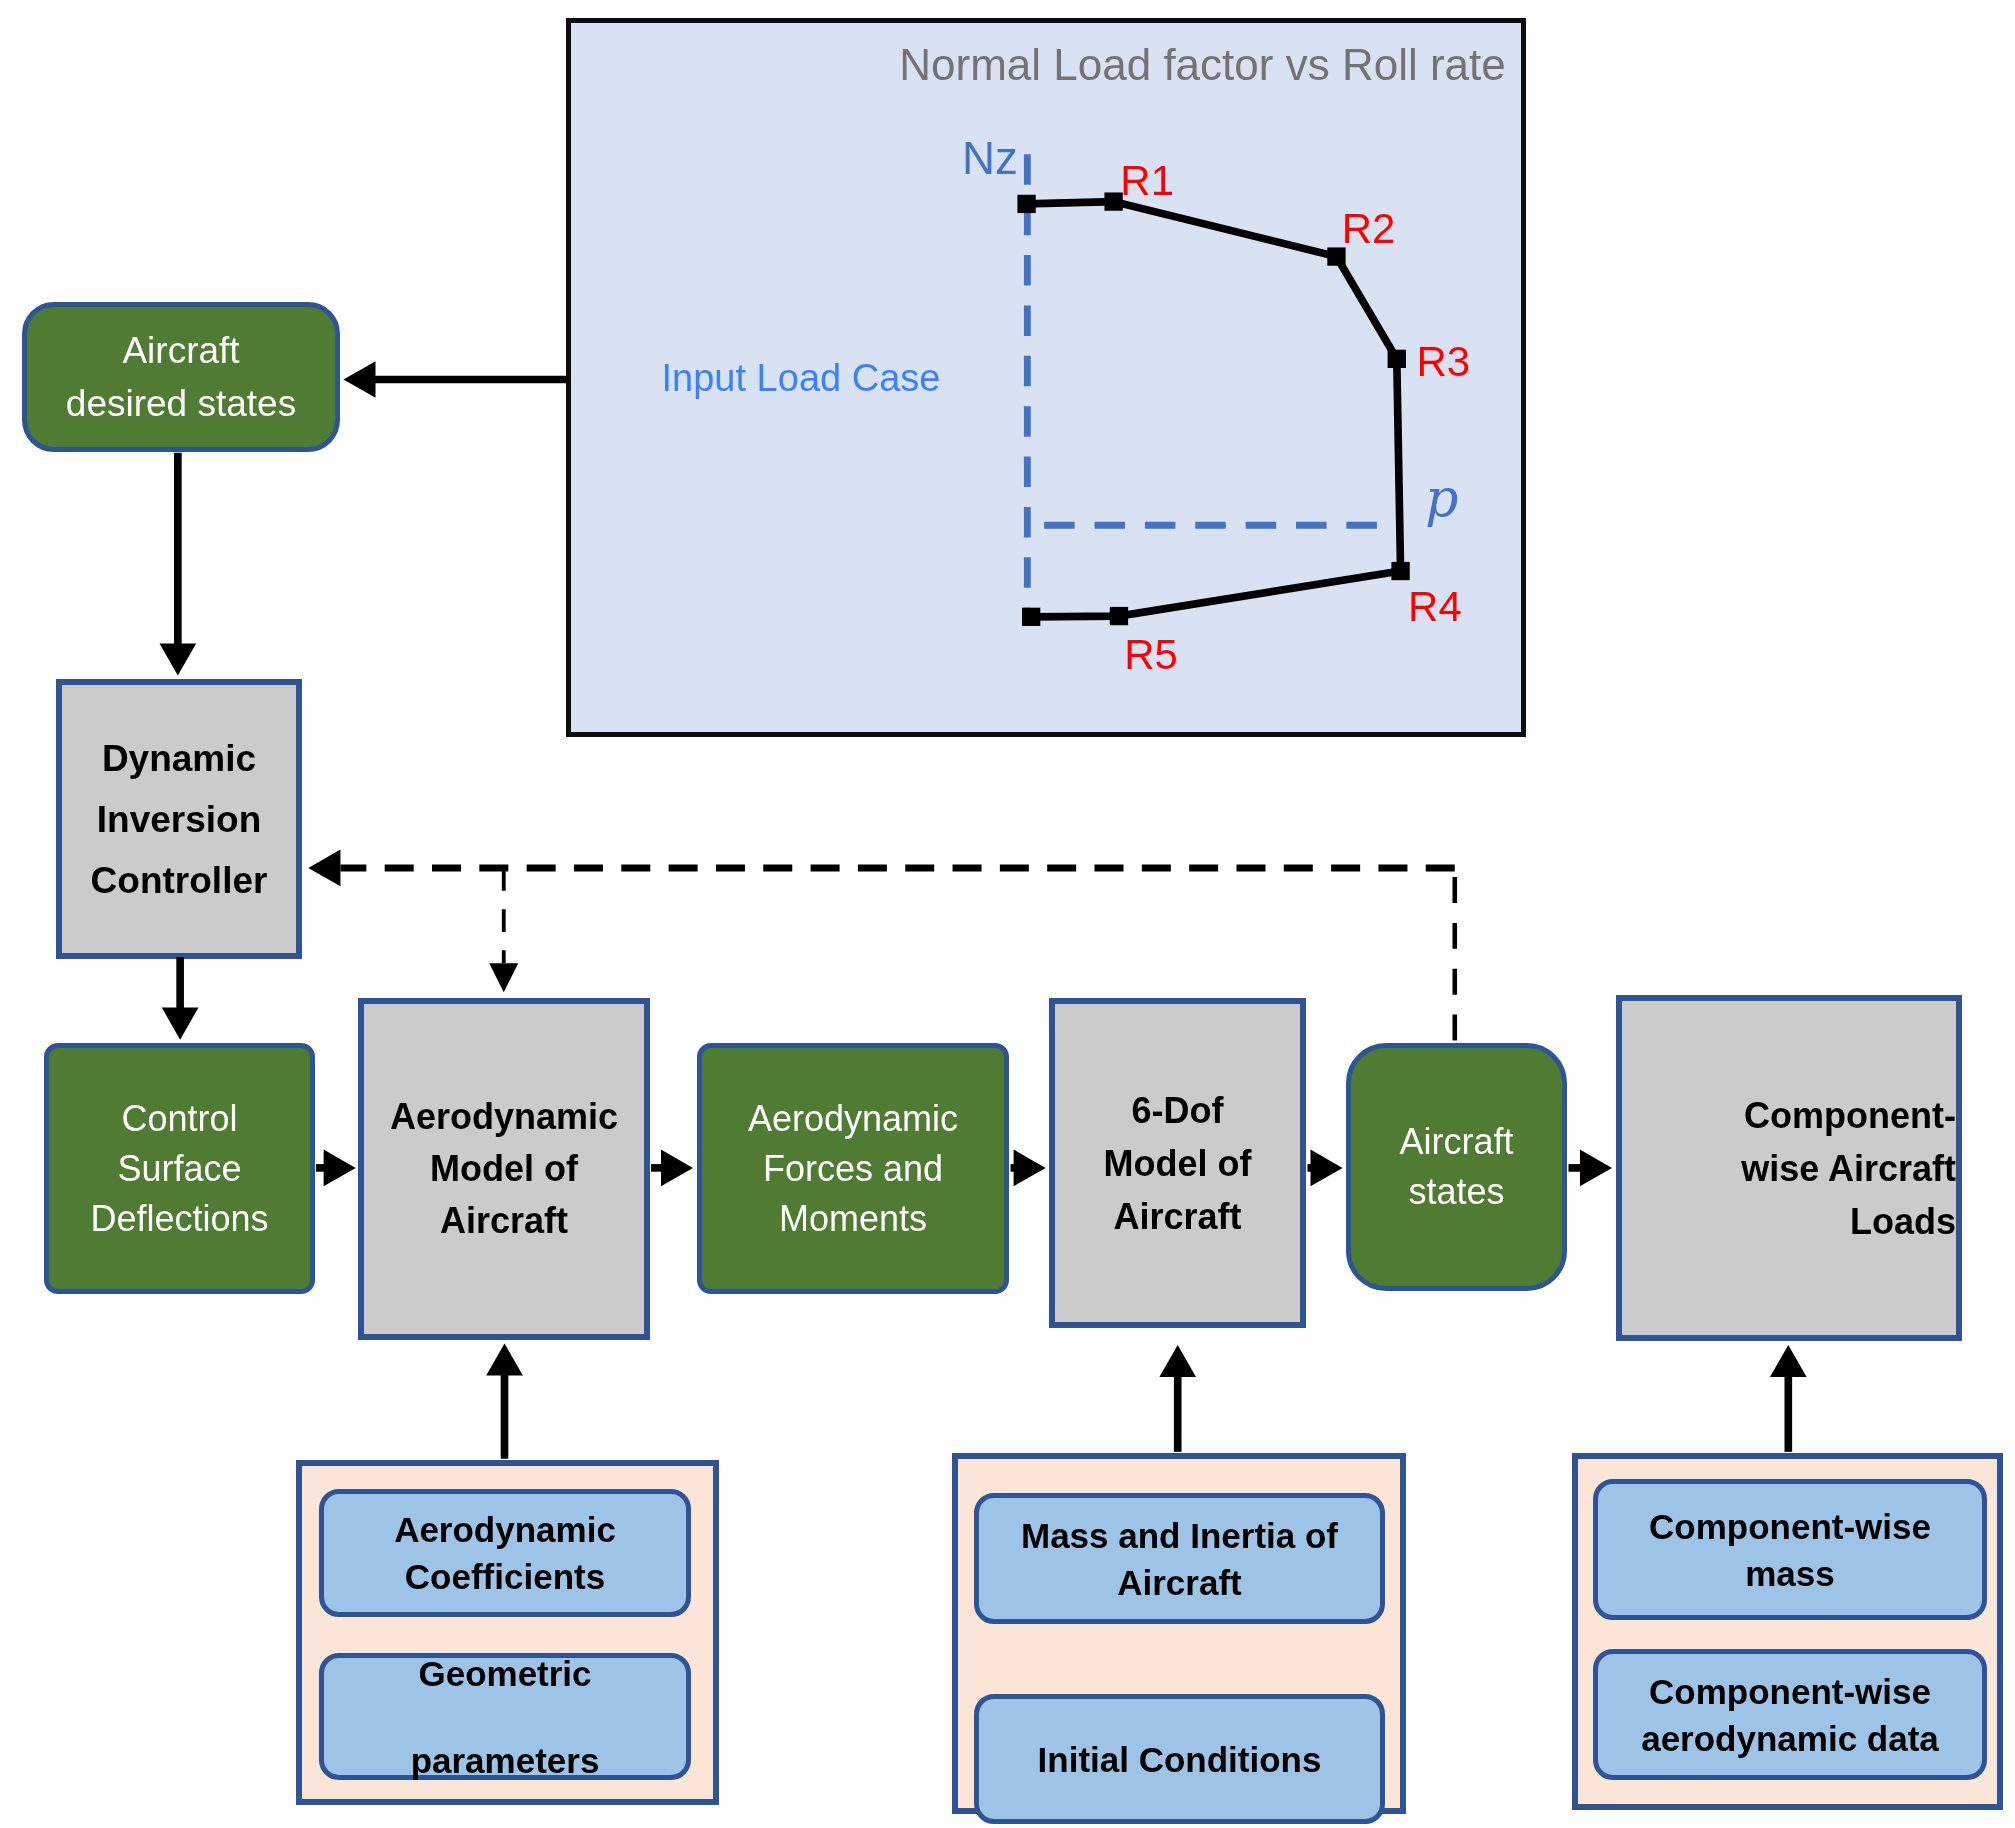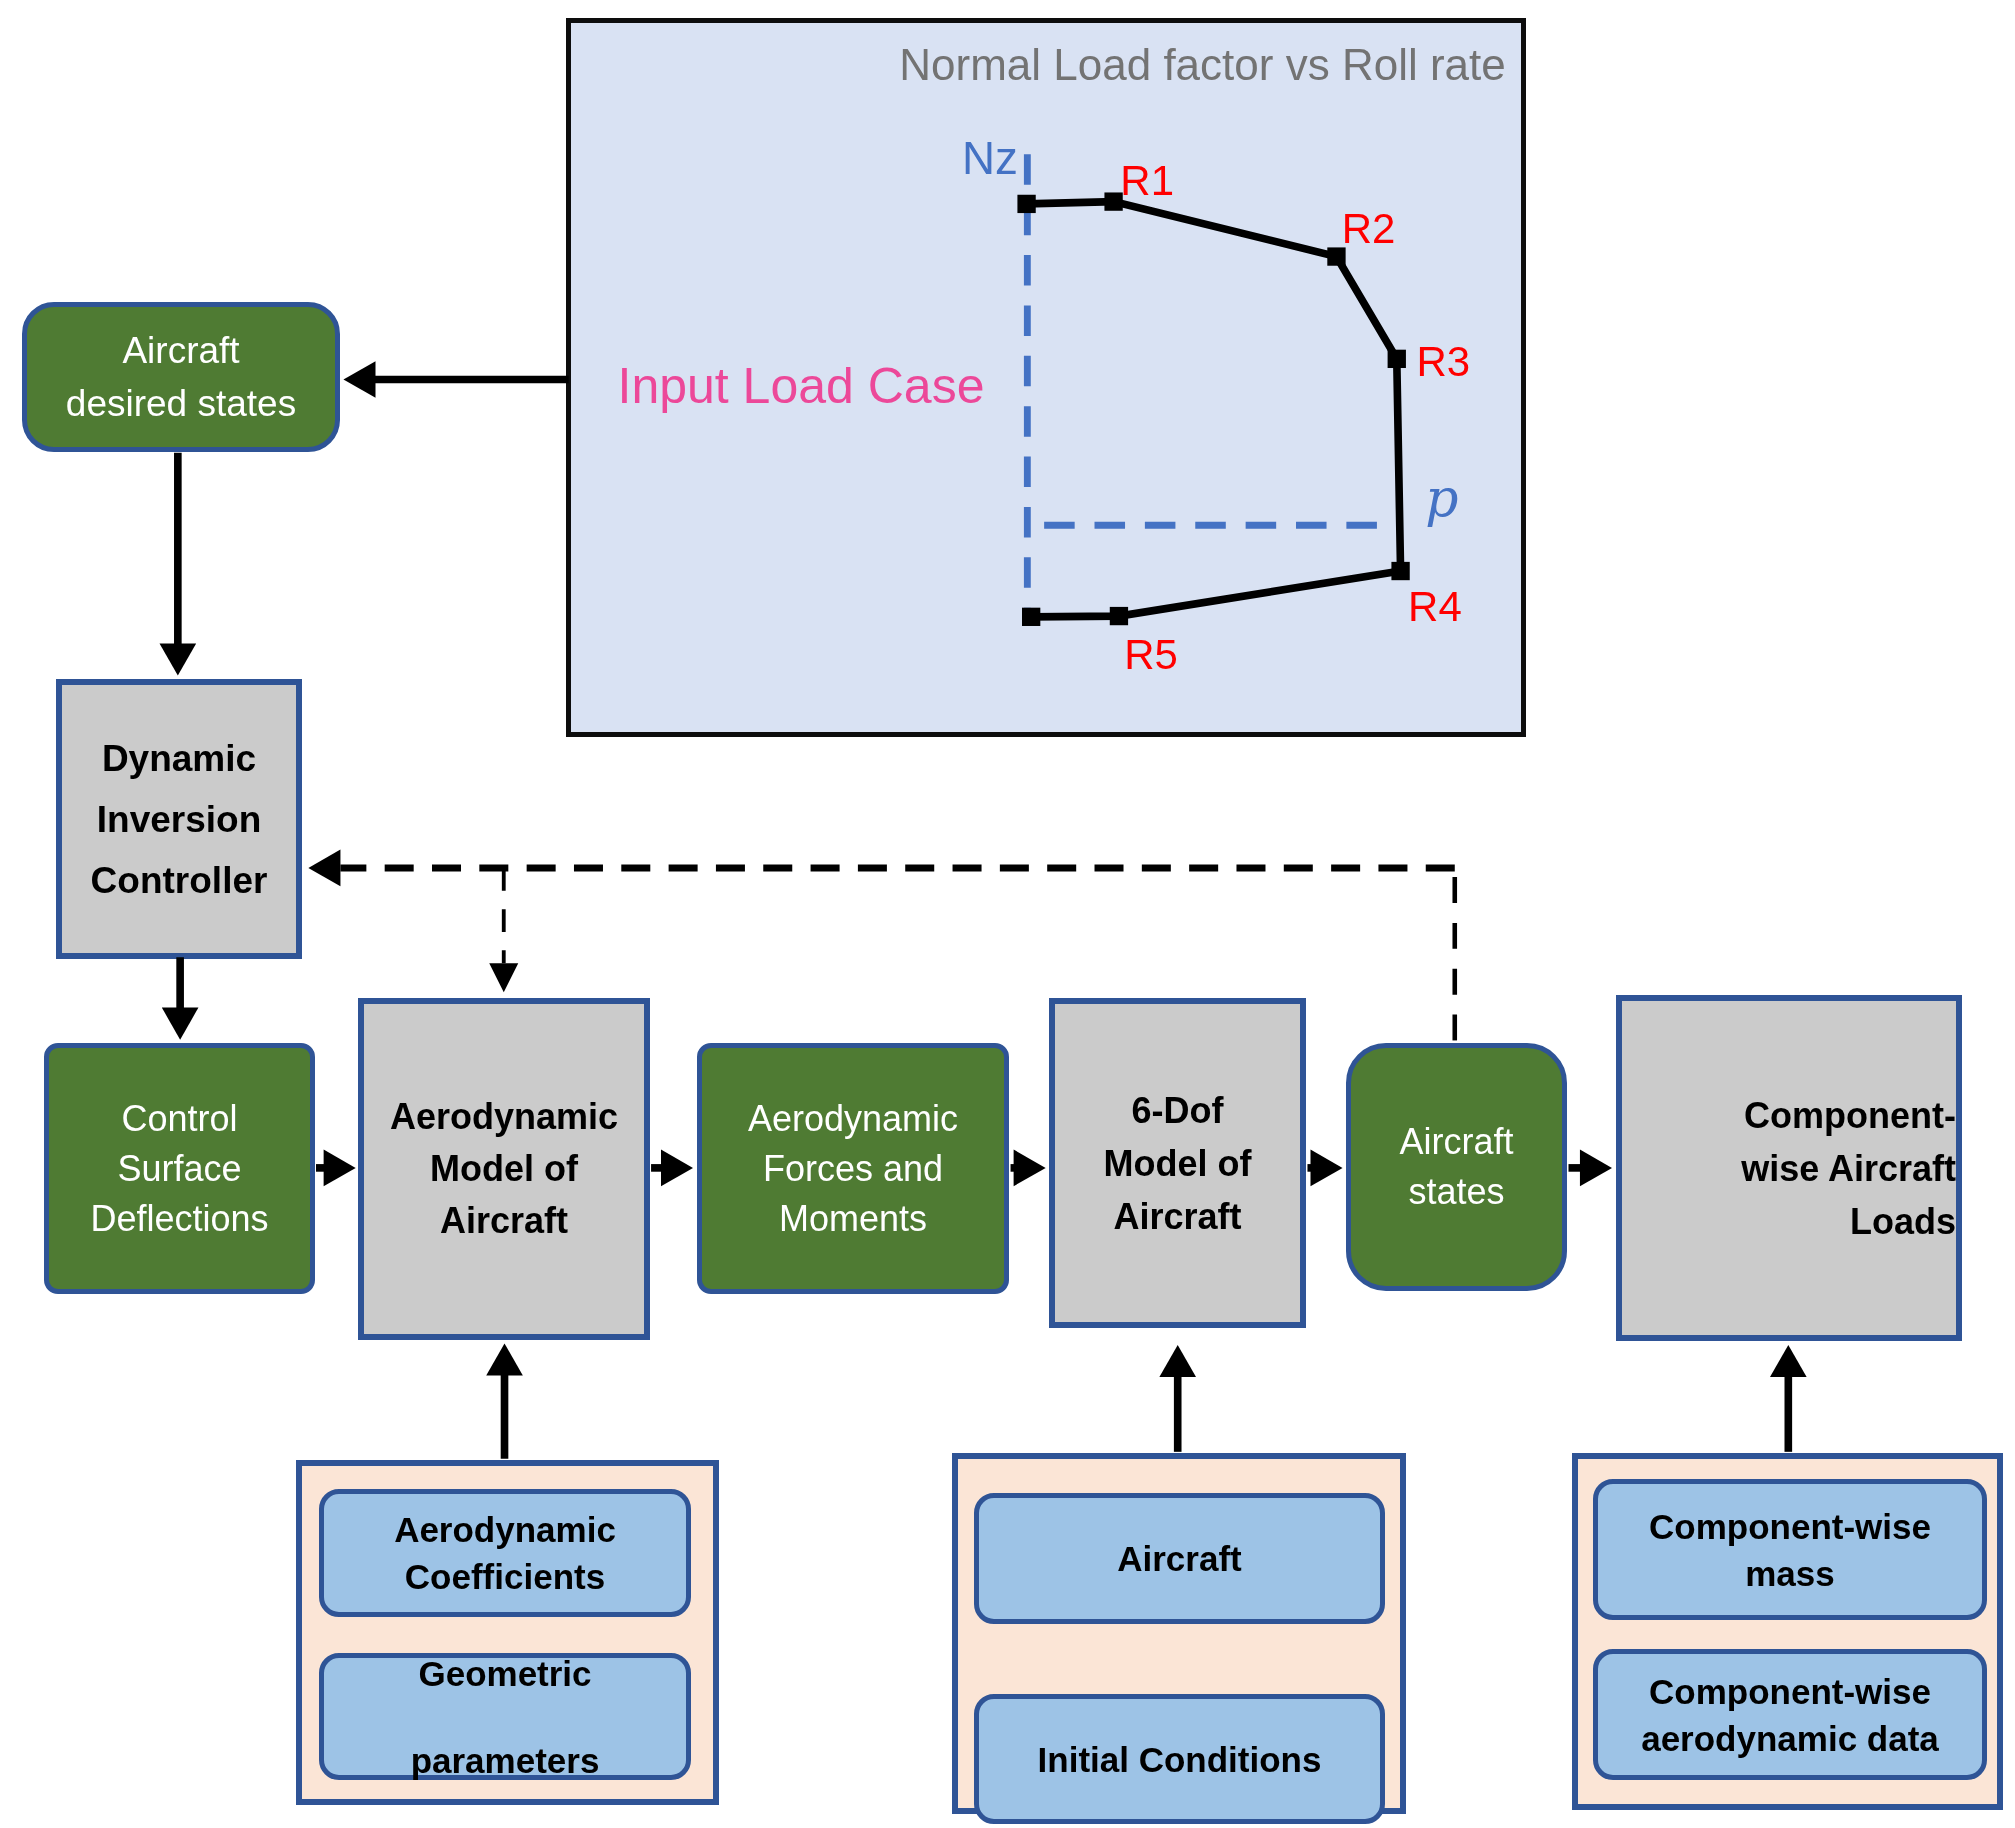--- a/index.html
+++ b/index.html
@@ -5,21 +5,21 @@
   html,body{margin:0;padding:0;background:#ffffff;}
   .canvas{position:relative;width:2015px;height:1829px;background:#ffffff;
           font-family:"Liberation Sans",sans-serif;overflow:hidden;}
 
   .abs{position:absolute;box-sizing:border-box;}
 
   .panel{background:#d9e2f3;border:5.3px solid #0d0d0d;}
   .panel-title{position:absolute;left:813px;top:40px;width:779px;text-align:center;
                font-size:44px;color:#737373;white-space:nowrap;}
   .panel-caption{position:absolute;left:572px;top:357px;width:458px;text-align:center;
-               font-size:50px;color:#ec4899;white-space:nowrap;}
+               font-size:38px;color:#3b82f6;white-space:nowrap;}
 
   .node{display:flex;flex-direction:column;align-items:center;justify-content:center;
         text-align:center;}
   .node .ln{display:block;white-space:nowrap;}
 
   .green{background:#4f7b33;border:5.3px solid #2f5496;border-radius:14px;color:#ffffff;
          font-size:36px;line-height:50px;font-weight:400;}
   .gray{background:#cbcbcb;border:6.1px solid #2f5496;color:#000000;
         font-size:36px;line-height:52px;font-weight:700;}
   .peach{background:#fbe5d6;border:6.1px solid #2f5496;}
@@ -90,20 +90,21 @@
     <span class="ln">Aerodynamic</span>
     <span class="ln">Coefficients</span>
   </div>
   <div class="abs bluebox" style="left:319px;top:1653px;width:372px;height:127px;gap:40px;">
     <span class="ln">Geometric</span>
     <span class="ln">parameters</span>
   </div>
 
   <div class="abs peach" style="left:952px;top:1453px;width:454px;height:361px;"></div>
   <div class="abs bluebox" style="left:974px;top:1493px;width:411px;height:131px;">
+    <span class="ln">Mass and Inertia of</span>
     <span class="ln">Aircraft</span>
   </div>
   <div class="abs bluebox" style="left:974px;top:1650px;width:411px;height:130px;margin-top:44px;">
     <span class="ln">Initial Conditions</span>
   </div>
 
   <div class="abs peach" style="left:1572px;top:1453px;width:431px;height:357px;"></div>
   <div class="abs bluebox" style="left:1593px;top:1479px;width:394px;height:141px;">
     <span class="ln">Component-wise</span>
     <span class="ln">mass</span>

